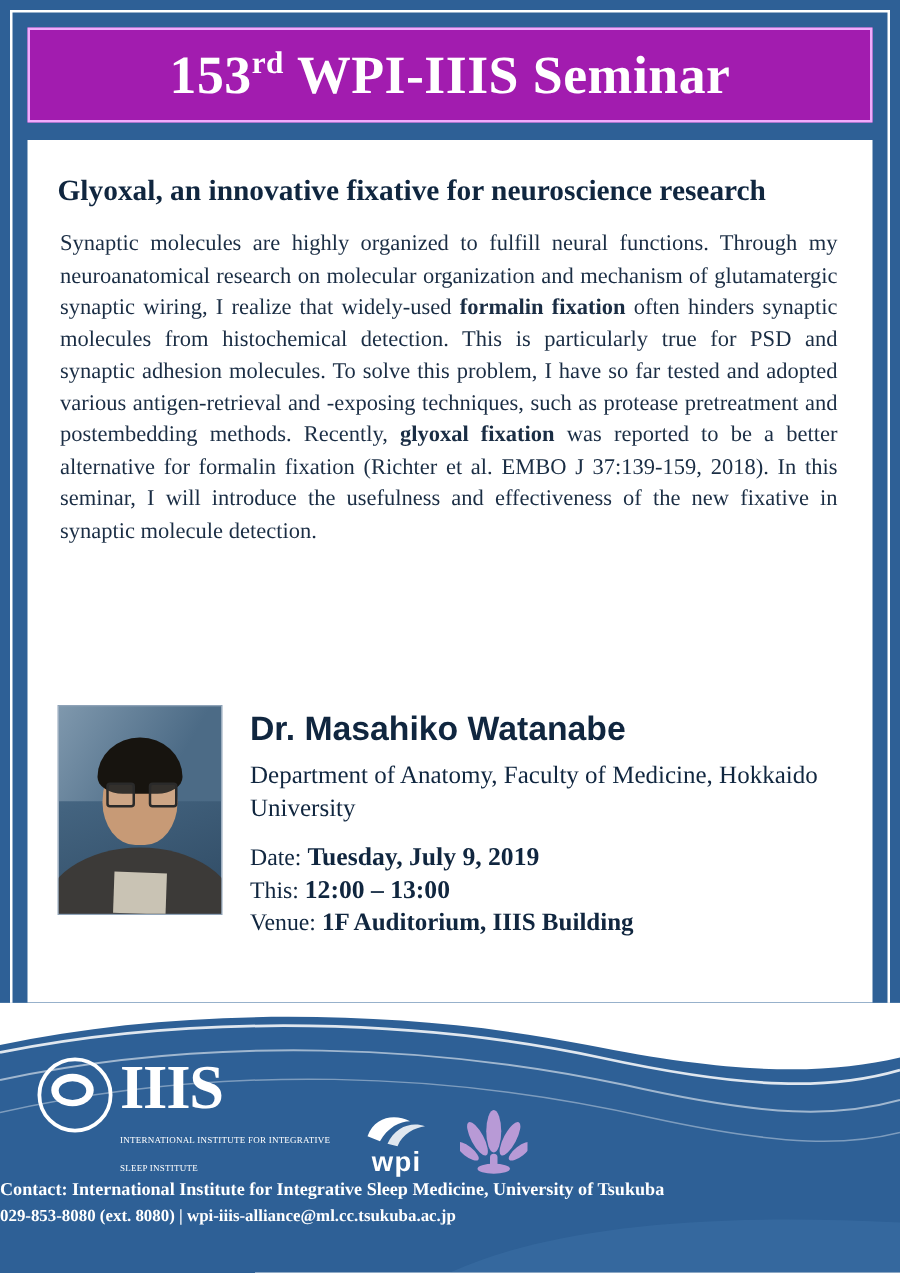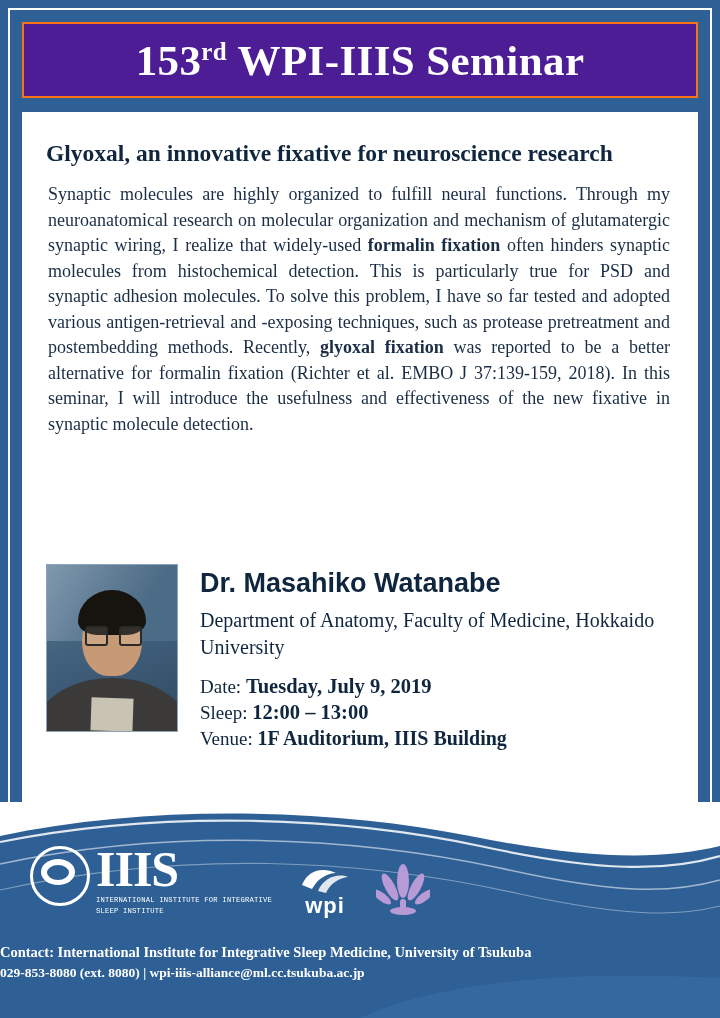--- a/index.html
+++ b/index.html
@@ -30,22 +30,22 @@
     pointer-events: none;
   }
 
   
   .title-banner {
     position: absolute;
     left: 22px;
     top: 22px;
     width: 676px;
     height: 76px;
-    background: #4c1d95;
-    border: 2px solid #f97316;
+    background: #a21caf;
+    border: 2px solid #f0abfc;
     box-sizing: border-box;
     display: flex;
     align-items: center;
     justify-content: center;
   }
   .title-text {
     color: #ffffff;
     font-family: "Liberation Serif", serif;
     font-weight: bold;
     font-size: 43px;
@@ -229,26 +229,26 @@
   }
   .iiis-word {
     font-family: "Liberation Serif", serif;
     font-weight: bold;
     font-size: 50px;
     color: #ffffff;
     letter-spacing: -1px;
     line-height: 0.95;
   }
   .iiis-sub {
-    font-family: Liberation Mono, monospace;
+    font-family: Liberation Serif, serif;
     font-size: 7.2px;
     color: #ffffff;
     letter-spacing: 0.2px;
     line-height: 1.35;
-    margin-top: 2px;
+    margin-top: 14px;
   }
   .wpi-logo {
     margin-left: 26px;
     text-align: center;
     color: #ffffff;
   }
   .wpi-swoosh {
     width: 54px; height: 30px;
     margin: 0 auto;
     position: relative;
@@ -316,21 +316,21 @@
 
       <div class="speaker-info">
         <div class="speaker-name">Dr. Masahiko Watanabe</div>
         <div class="speaker-affil">Department of Anatomy, Faculty of Medicine, Hokkaido University</div>
 
         <div class="detail-line">
           <span class="detail-label">Date:</span>
           <span class="detail-value">Tuesday, July 9, 2019</span>
         </div>
         <div class="detail-line">
-          <span class="detail-label">Sleep:</span>
+          <span class="detail-label">This:</span>
           <span class="detail-value">12:00 – 13:00</span>
         </div>
         <div class="detail-line">
           <span class="detail-label">Venue:</span>
           <span class="detail-value small">1F Auditorium, IIIS Building</span>
         </div>
       </div>
     </div>
 
   </div>

